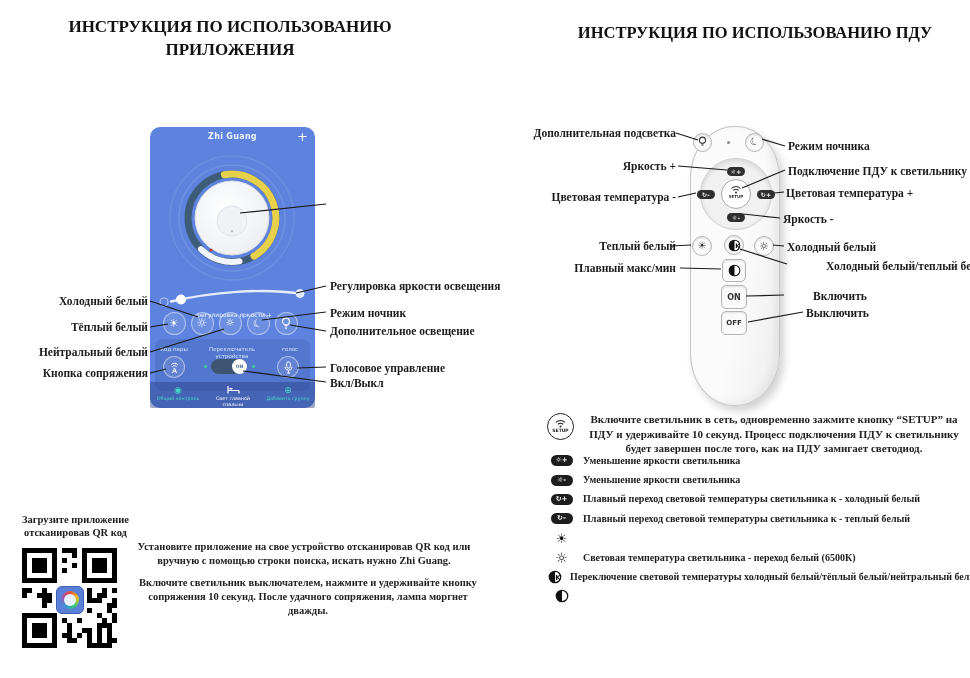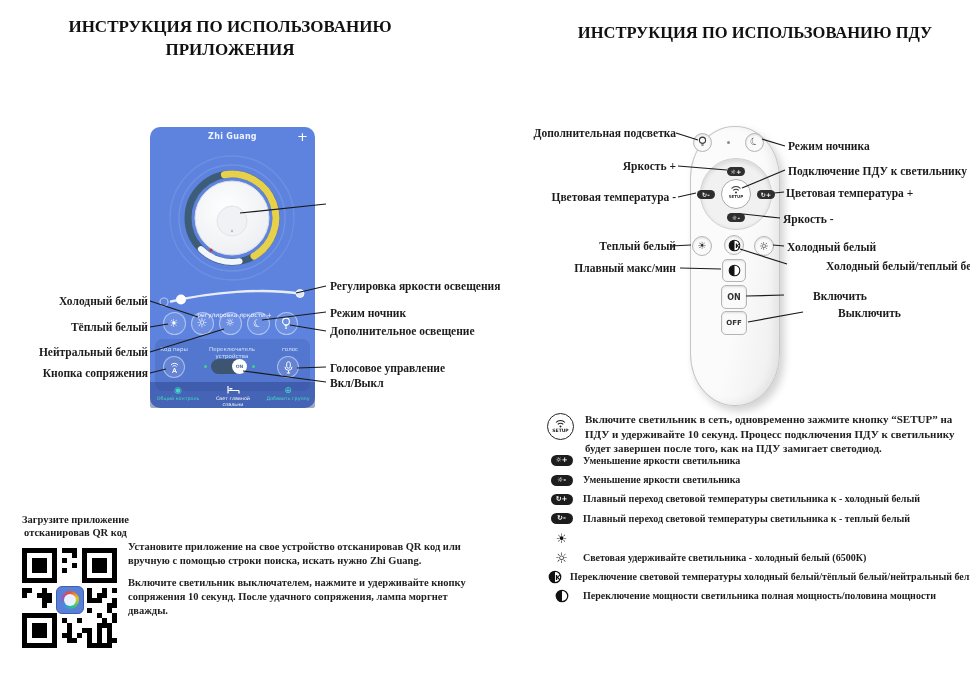--- a/index.html
+++ b/index.html
@@ -1,21 +1,21 @@
 <!DOCTYPE html>
 <html><head>
 <meta charset="utf-8">
 <style>
   html,body{margin:0;padding:0;background:#fff;}
   #page{position:relative;width:970px;height:678px;background:#ffffff;overflow:hidden;
         font-family:"Liberation Serif",serif;color:#1c1c1c;}
   .title{position:absolute;font:700 17px/1.35 "Liberation Serif",serif;text-align:center;color:#111;}
   .callout{position:absolute;font:600 11.5px/14px "Liberation Serif",serif;color:#1b1b1b;white-space:nowrap;}
   .callout.l{text-align:right;}
-  .para{position:absolute;font:600 10.5px/1.32 "Liberation Serif",serif;color:#222;}
+  .para{position:absolute;font:600 10.5px/1.32 "Liberation Serif",serif;color:#222;text-align:center;}
   svg{display:block;}
   .glyph{font-family:"DejaVu Sans",sans-serif;line-height:1;}
 
   
   #app{position:absolute;left:150px;top:127px;width:165px;height:281px;background:#5d83de;border-radius:10px;z-index:1;}
   #app-header{position:absolute;left:0;top:0;width:100%;height:20px;}
   #app-title{display:block;text-align:center;font:700 8px/20px "DejaVu Sans",sans-serif;color:#eef3ff;letter-spacing:.3px;}
   #app-plus{position:absolute;right:7px;top:0;font:400 13px/20px "DejaVu Sans",sans-serif;color:#fff;}
   .appbtn{position:absolute;width:23px;height:23px;border-radius:50%;background:rgba(255,255,255,.10);
           border:1px solid rgba(255,255,255,.45);box-sizing:border-box;display:flex;align-items:center;justify-content:center;color:#fff;}
@@ -276,21 +276,21 @@
   <div class="callout l" style="right:294px;top:190px;">Цветовая температура -</div>
   <div class="callout l" style="right:294px;top:239px;">Теплый белый</div>
   <div class="callout l" style="right:294px;top:261px;">Плавный макс/мин</div>
   <div class="callout" style="left:788px;top:139px;">Режим ночника</div>
   <div class="callout" style="left:788px;top:164px;">Подключение ПДУ к светильнику</div>
   <div class="callout" style="left:786px;top:186px;">Цветовая температура +</div>
   <div class="callout" style="left:783px;top:212px;">Яркость -</div>
   <div class="callout" style="left:787px;top:240px;">Холодный белый</div>
   <div class="callout" style="left:790px;top:259px;margin-left:36px;">Холодный белый/теплый белый</div>
   <div class="callout" style="left:786px;top:289px;margin-left:27px;">Включить</div>
-  <div class="callout" style="left:806px;top:306px;margin-left:32px;">Выключить</div>
+  <div class="callout" style="left:806px;top:306px;">Выключить</div>
 
   <div id="setup-note-icon">
     <svg width="13" height="9" viewBox="0 0 12 9" style="margin:4.5px auto 0;">
       <path d="M1.5 3.5 a6 6 0 0 1 9 0" fill="none" stroke="#222" stroke-width="1.1"></path>
       <path d="M3.3 5.4 a3.6 3.6 0 0 1 5.4 0" fill="none" stroke="#222" stroke-width="1.1"></path>
       <circle cx="6" cy="7.6" r="1" fill="#222"></circle>
     </svg>
     <span class="setup-word">SETUP</span>
   </div>
   <div class="para" style="left:585px;top:412px;width:378px;font-size:11px;">Включите светильник в сеть, одновременно зажмите кнопку “SETUP” на ПДУ и удерживайте 10 секунд. Процесс подключения ПДУ к светильнику будет завершен после того, как на ПДУ замигает светодиод.</div>
@@ -318,40 +318,39 @@
       <span class="legend-ic">
           <span class="legend-pill">↻-</span>
         </span>
       <span class="legend-text">Плавный переход световой температуры светильника к - теплый белый</span>
       </div>
     <div class="legend-row">
       <span class="legend-ic glyph" style="font-size:13px;color:#111;">☀</span>
       </div>
     <div class="legend-row">
       <span class="legend-ic glyph" style="font-size:14px;color:#111;">☼</span>
-      <span class="legend-text">Световая удерживайте светильника - холодный белый (6500К)</span>
+      <span class="legend-text">Световая температура светильника - переход белый (6500К)</span>
       </div>
     <div class="legend-row">
       <span class="legend-ic">
         <svg width="14" height="14" viewBox="0 0 20 20">
           <circle cx="10" cy="10" r="8.2" fill="#fff" stroke="#111" stroke-width="1.8"></circle>
           <path d="M10 1.8 A8.2 8.2 0 0 0 10 18.2 Z" fill="#111"></path>
           <text x="10.5" y="14.2" font-family="DejaVu Sans" font-size="10" font-weight="bold" fill="#111">K</text>
         </svg>
         </span>
       <span class="legend-text">Переключение световой температуры холодный белый/тёплый белый/нейтральный белый</span>
       </div>
     <div class="legend-row">
       <span class="legend-ic">
         <svg width="14" height="14" viewBox="0 0 20 20">
           <circle cx="10" cy="10" r="8.2" fill="#fff" stroke="#111" stroke-width="1.8"></circle>
           <path d="M10 1.8 A8.2 8.2 0 0 0 10 18.2 Z" fill="#111"></path>
         </svg>
         </span>
-      <span class="legend-text">Переключение мощности светильника полная мощность/половина мощности</span>
       </div>
   </div>
 
   <div id="qr-caption">
     <span>Загрузите приложение</span><br>
     <span>отсканировав QR код</span>
   </div>
   <svg id="qr" width="97" height="102">
       <rect x="40" y="0" width="5" height="5" fill="#000"></rect>
       <rect x="45" y="0" width="5" height="5" fill="#000"></rect>

